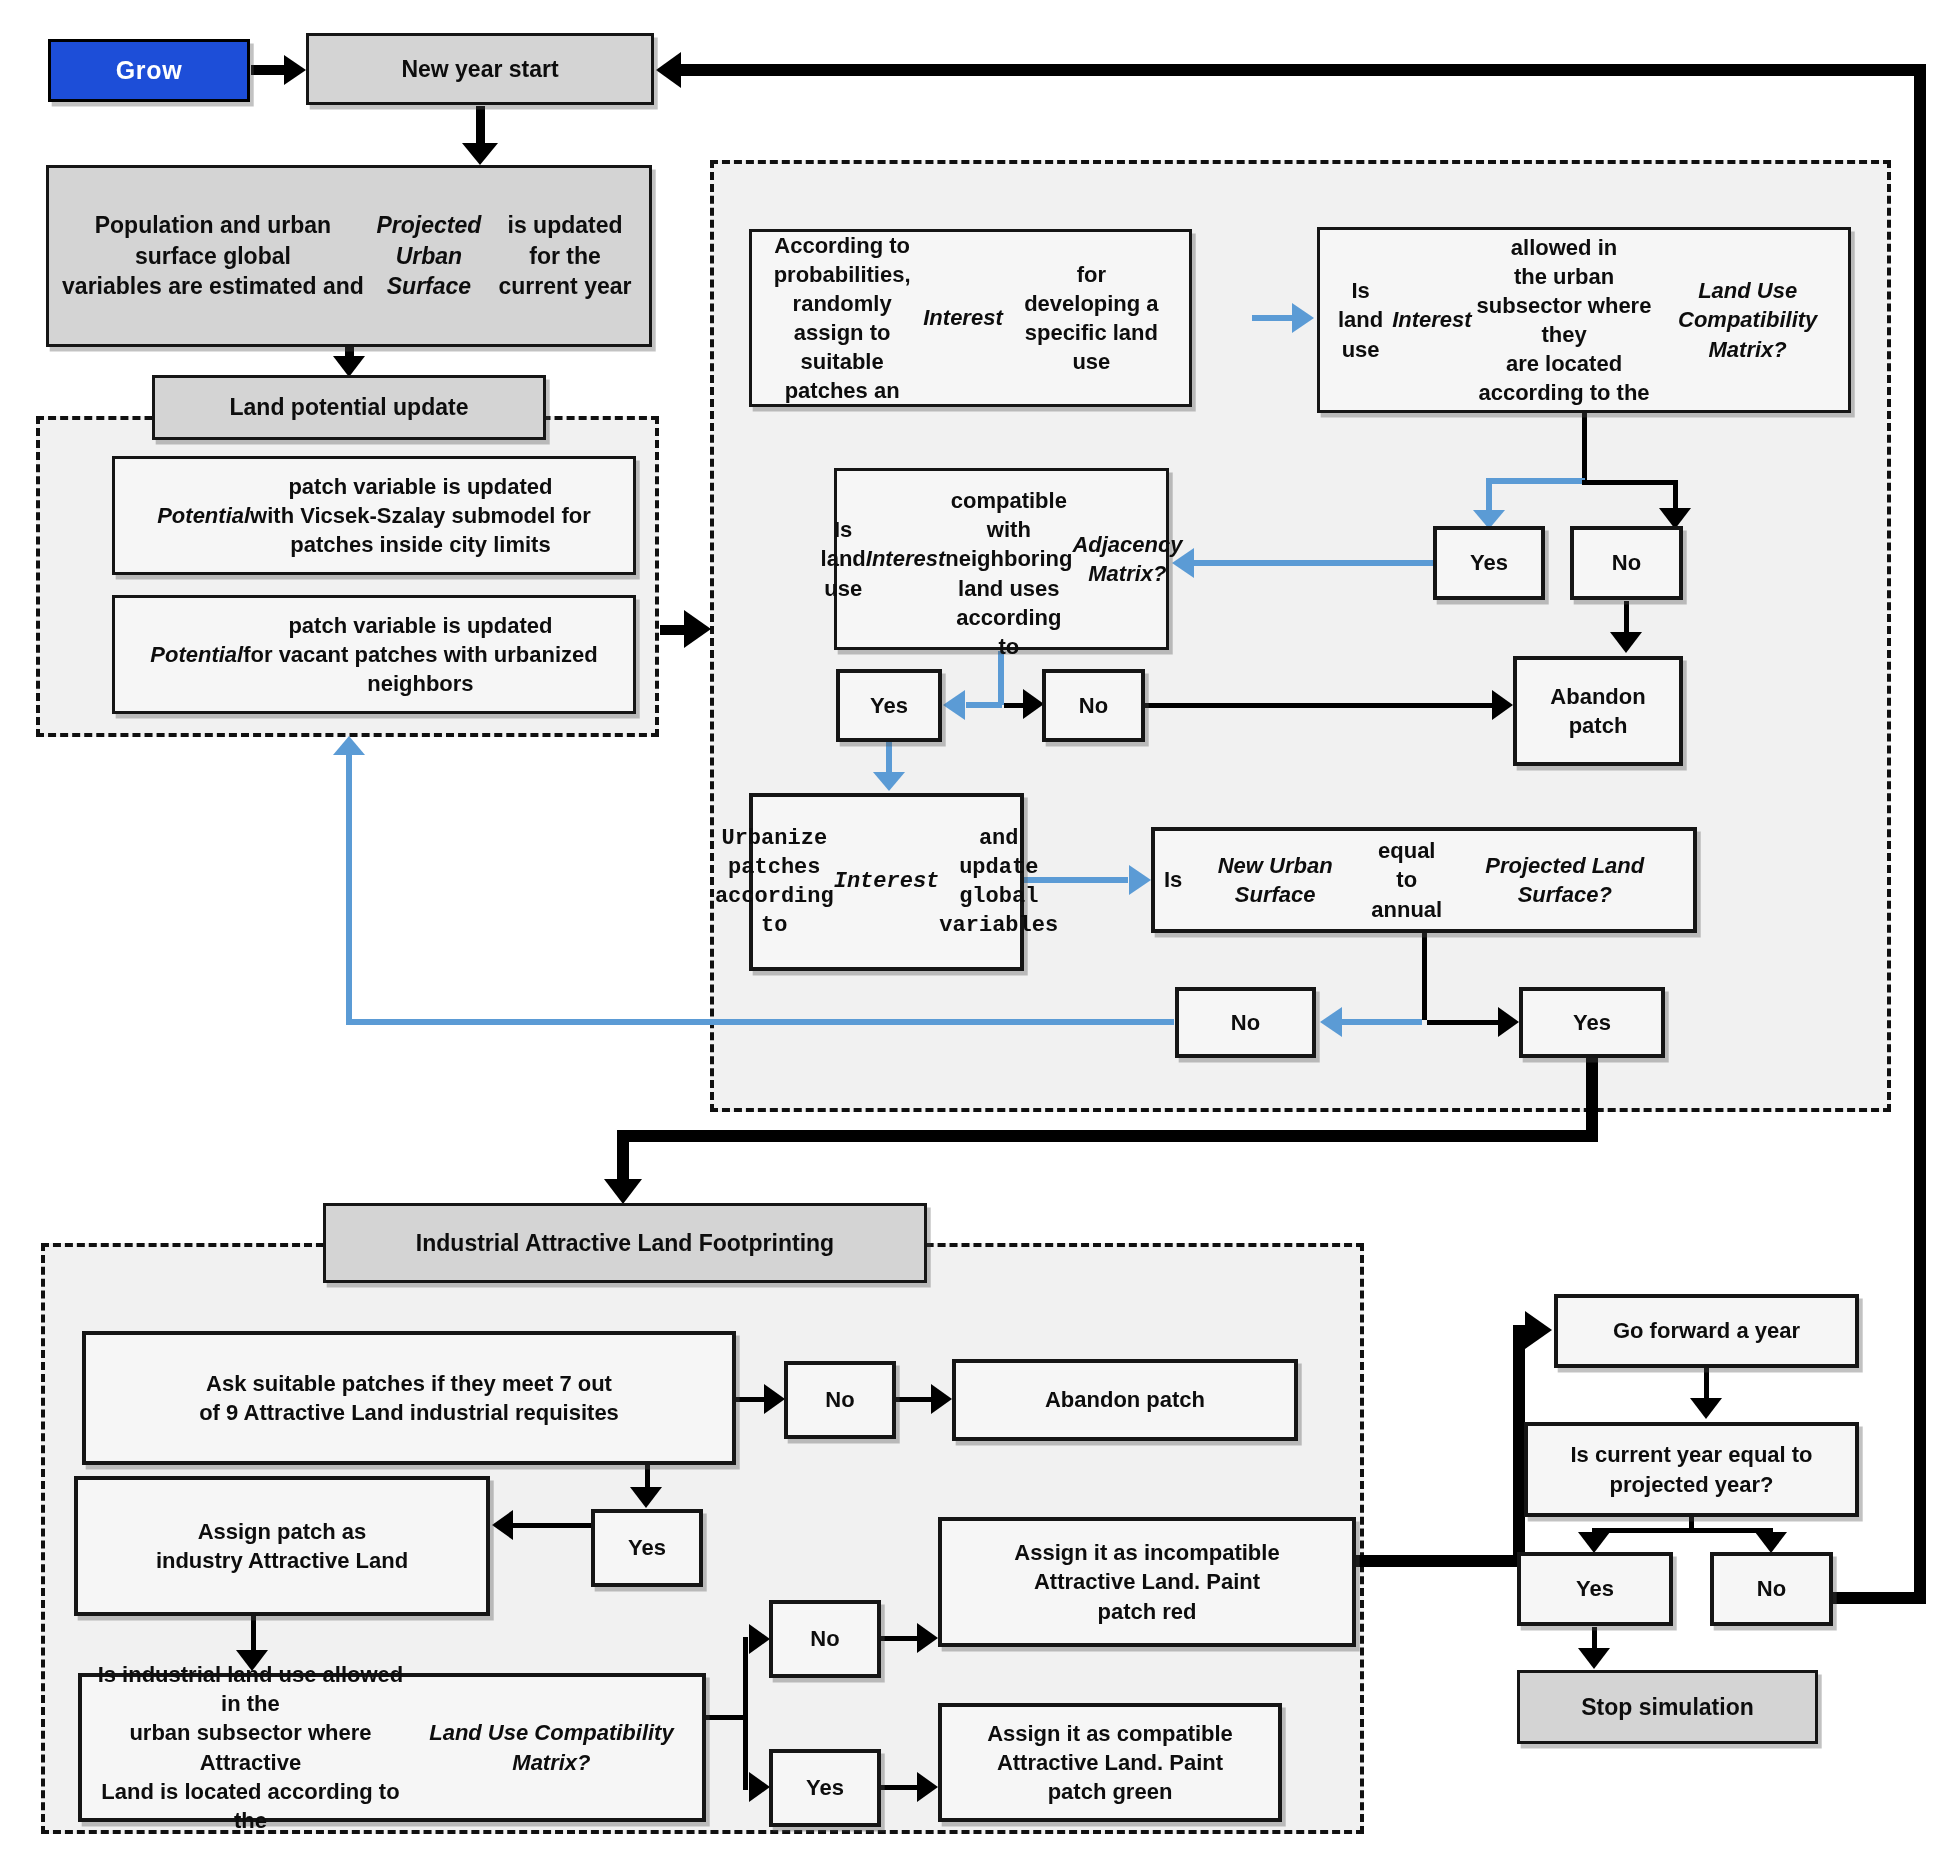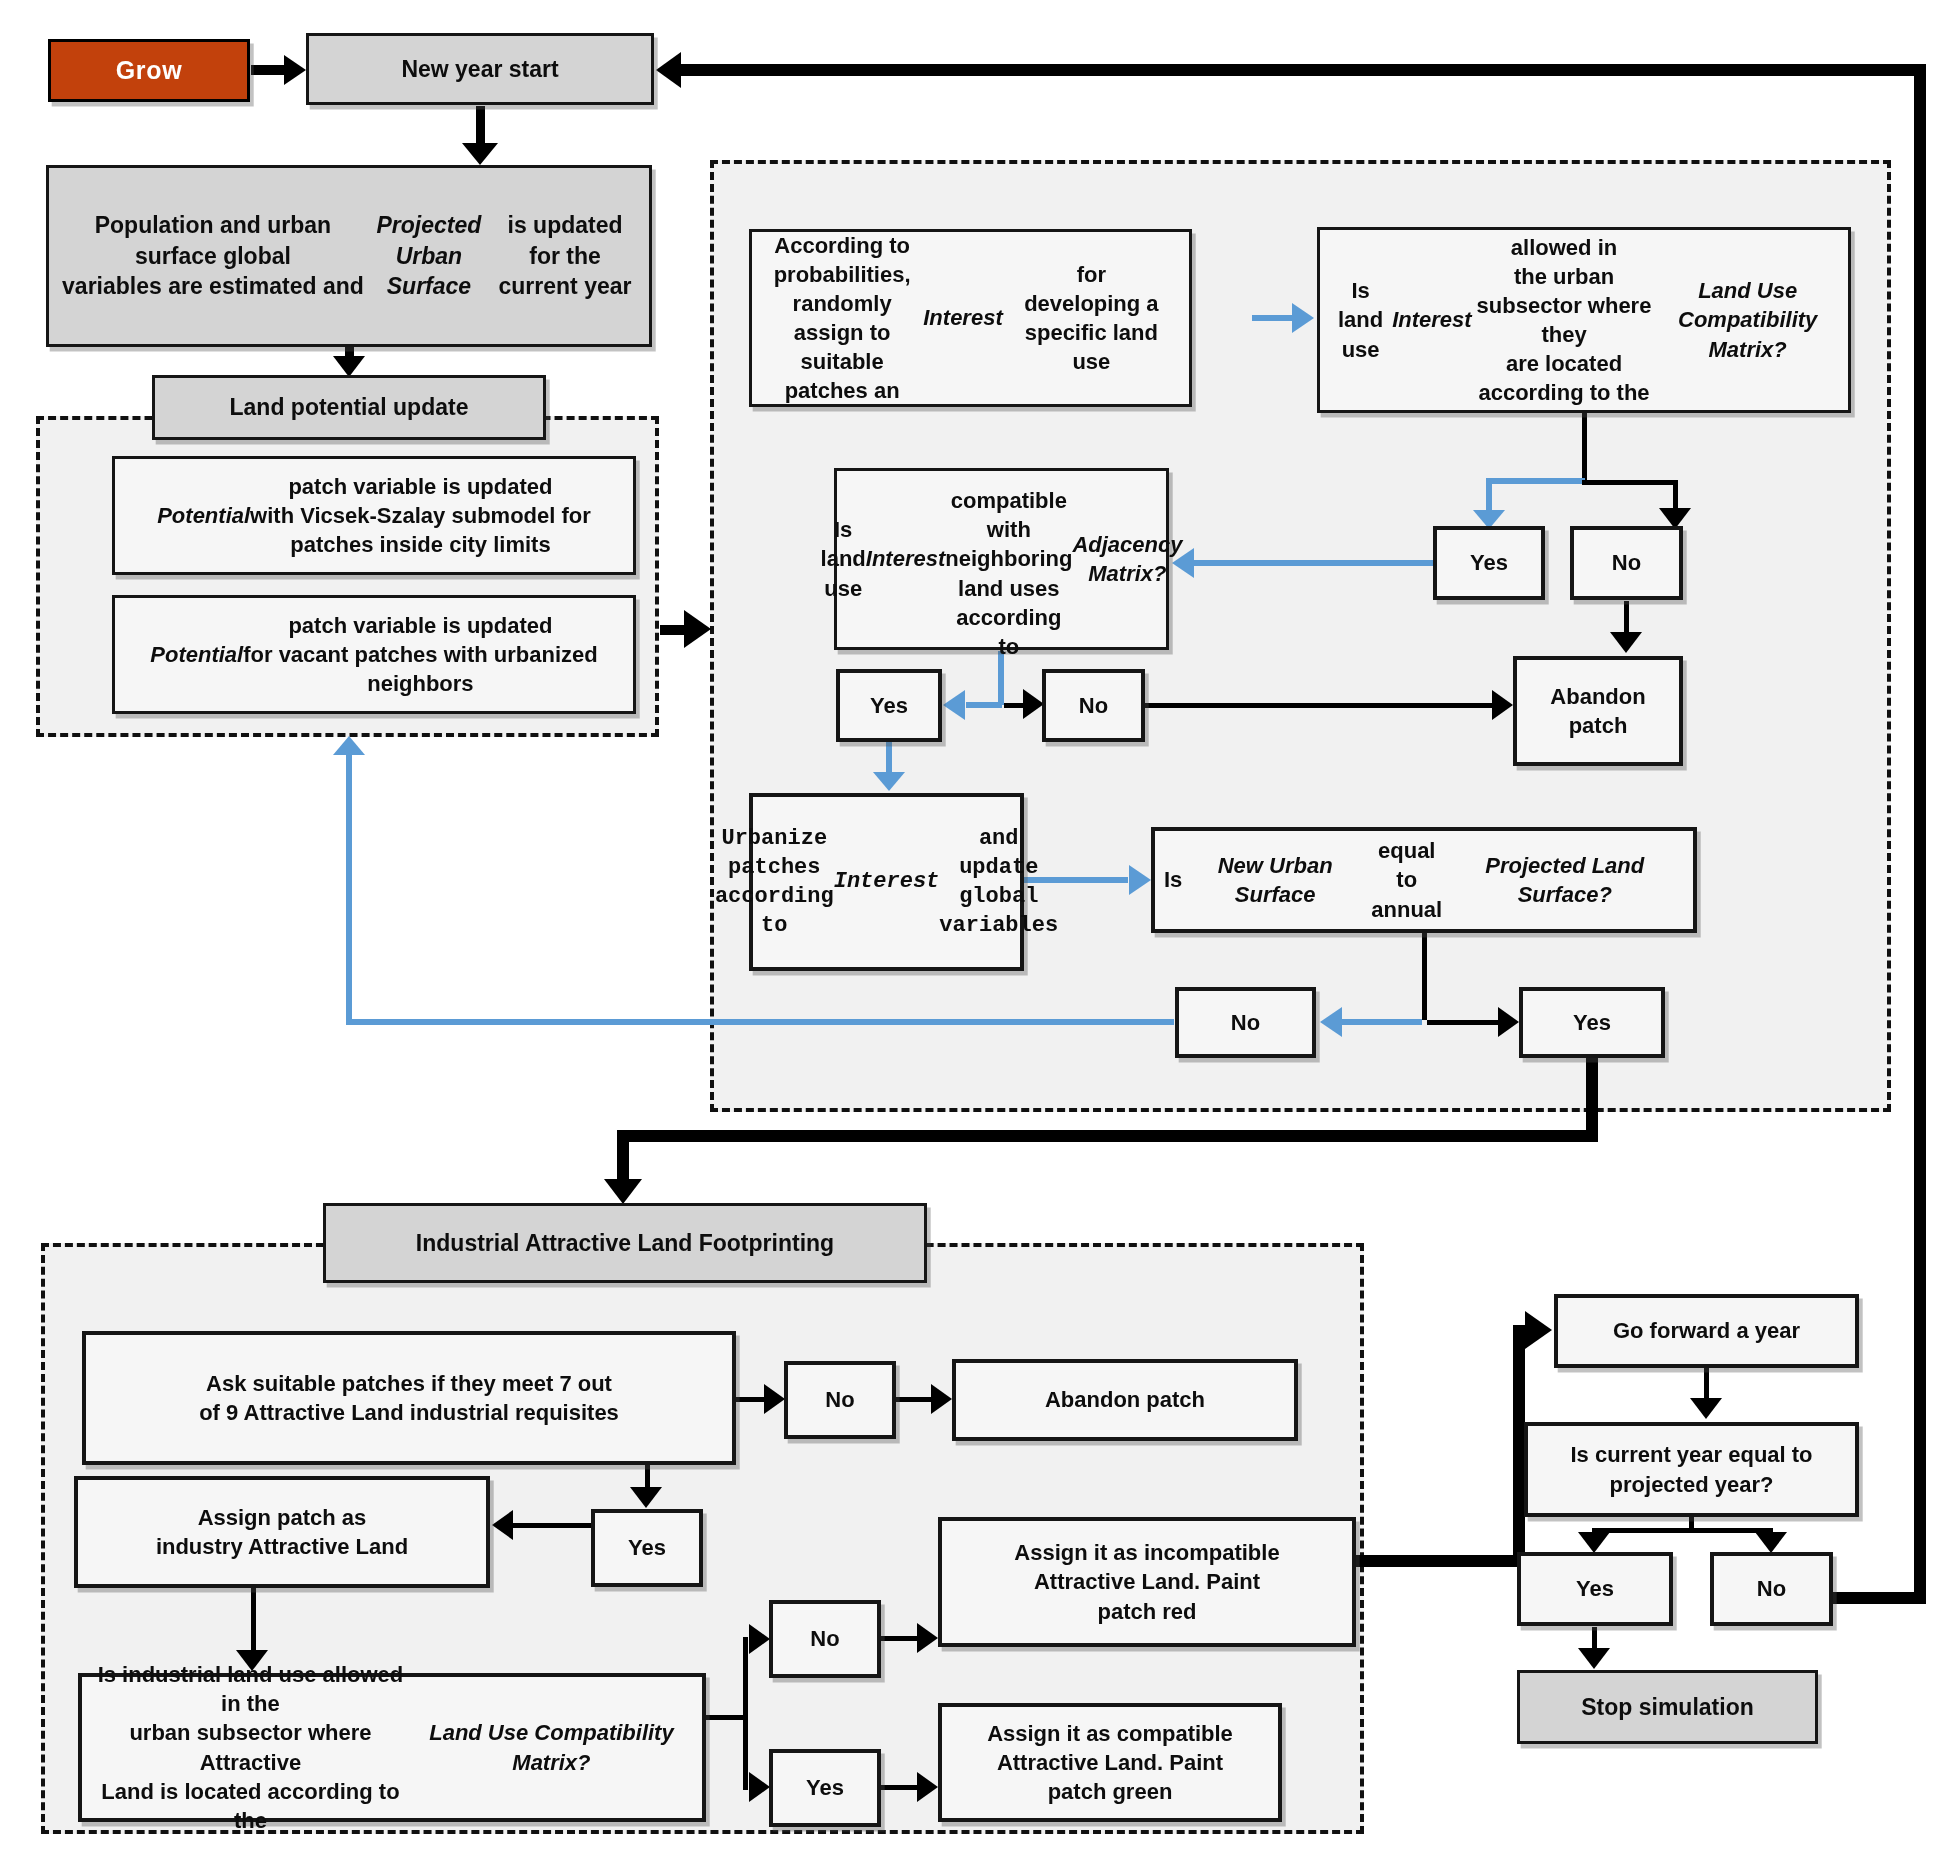--- a/index.html
+++ b/index.html
@@ -3,21 +3,21 @@
 <meta charset="utf-8">
 <style>
   html,body{margin:0;padding:0;background:#ffffff;font-family:"Liberation Sans",sans-serif;}
   .canvas{position:relative;width:1955px;height:1874px;background:#ffffff;overflow:hidden;}
   .panel{position:absolute;box-sizing:border-box;background:#f1f1f1;border:4.5px dashed #101010;z-index:1;}
   .box{position:absolute;box-sizing:border-box;background:#f6f6f6;border:3.7px solid #151515;
        display:flex;align-items:center;justify-content:center;text-align:center;
        font-weight:bold;font-size:22px;line-height:1.32;white-space:pre-line;color:#0d0d0d;
        box-shadow:3.7px 4.5px 0 rgba(80,80,80,0.35);z-index:3;padding:4.5px 9px;}
   .box.hdr{background:#d4d4d4;font-size:23px;}
-  .box.black{background:#c2410c;color:#fff;border-color:#000;font-size:25px;letter-spacing:0.7px;}
+  .box.black{background:#1d4ed8;color:#fff;border-color:#000;font-size:25px;letter-spacing:0.7px;}
   .ln{position:absolute;background:#000;z-index:2;}
   .ln.blue{background:#5b9bd5;}
   .tri{position:absolute;width:0;height:0;z-index:2;}
   i{font-style:italic;text-align:center;}
 </style>
 </head>
 <body>
 
 <div class="canvas">
 
@@ -143,21 +143,21 @@
   <div class="ln" style="left:896px;top:1397px;width:35px;height:4.5px;"></div>
   <div class="tri" style="left:931px;top:1384px;border-top:15.6px solid transparent;border-bottom:15.6px solid transparent;border-left:21px solid #000;"></div>
   <div class="box" style="left:952px;top:1359px;width:346px;height:82px;border-width:4.5px;">Abandon patch</div>
 
   <div class="ln" style="left:645px;top:1465px;width:4.5px;height:24px;"></div>
   <div class="tri" style="left:630px;top:1487px;border-left:16.4px solid transparent;border-right:16.4px solid transparent;border-top:21px solid #000;"></div>
   <div class="box" style="left:591px;top:1509px;width:112px;height:78px;border-width:4.5px;">Yes</div>
 
   <div class="tri" style="left:492px;top:1510px;border-top:15.6px solid transparent;border-bottom:15.6px solid transparent;border-right:21px solid #000;"></div>
   <div class="ln" style="left:513px;top:1523px;width:78px;height:4.5px;"></div>
-  <div class="box" style="left:74px;top:1476px;width:416px;height:112px;border-width:4.5px;">Assign patch as
+  <div class="box" style="left:74px;top:1476px;width:416px;height:140px;border-width:4.5px;">Assign patch as
 industry Attractive Land</div>
 
   <div class="ln" style="left:251px;top:1587px;width:4.5px;height:65px;"></div>
   <div class="tri" style="left:236px;top:1650px;border-left:16.4px solid transparent;border-right:16.4px solid transparent;border-top:21px solid #000;"></div>
   <div class="box" style="left:78px;top:1673px;width:628px;height:149px;border-width:4.5px;">Is industrial land use allowed in the
 urban subsector where Attractive
 Land is located according to the
 <i>Land Use Compatibility Matrix?</i></div>
 
   <div class="ln" style="left:706px;top:1715px;width:42px;height:4.5px;"></div>

